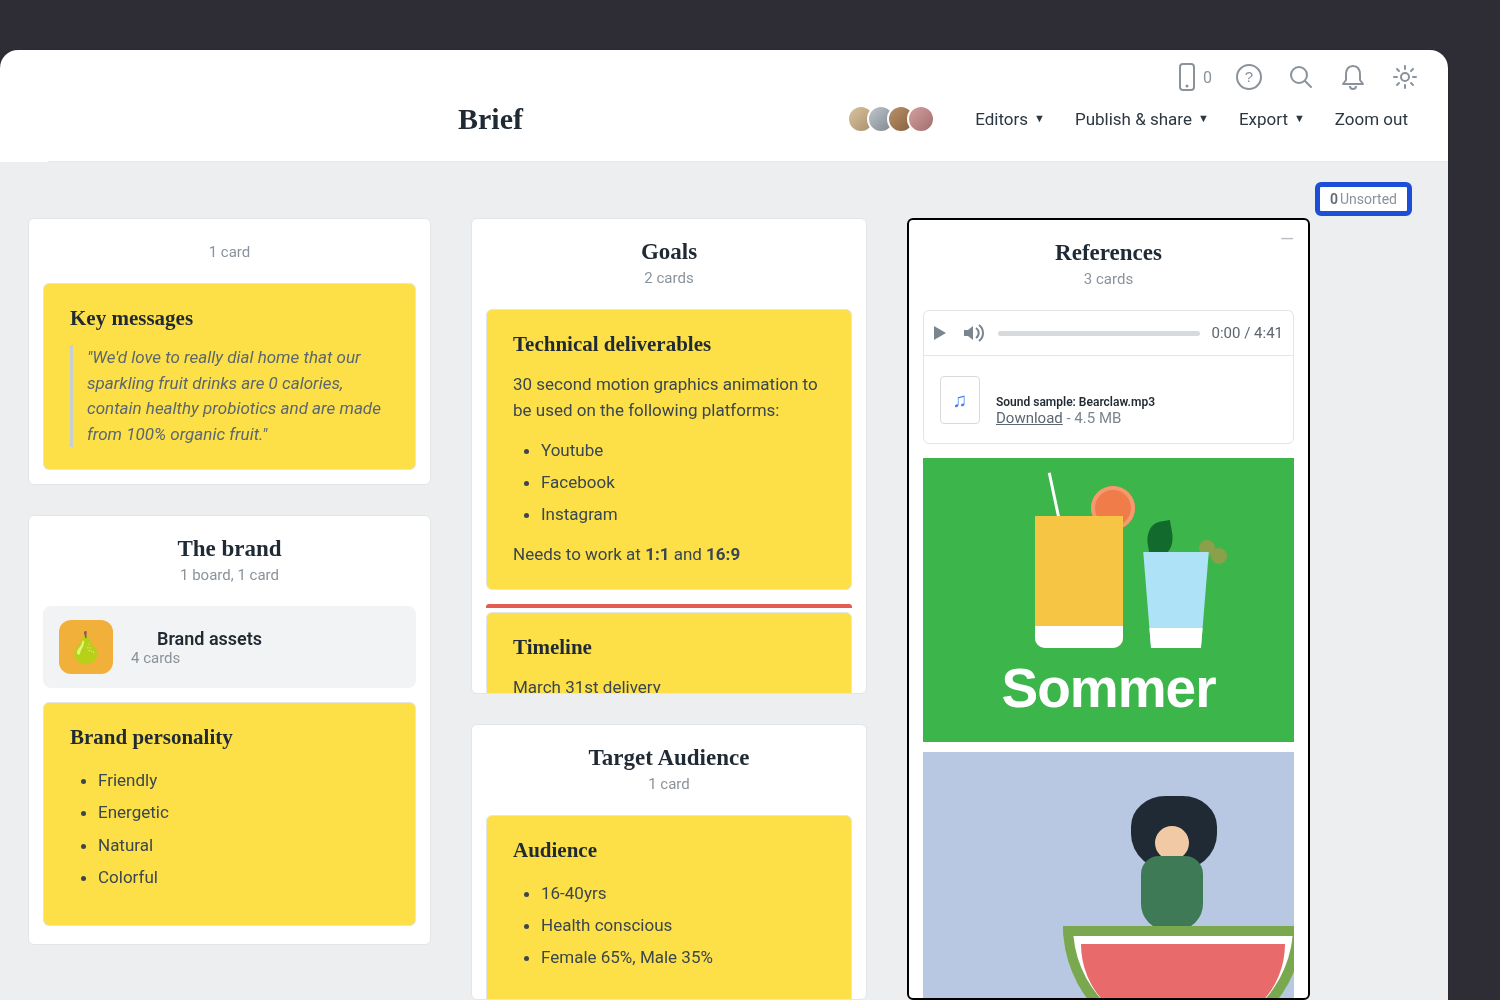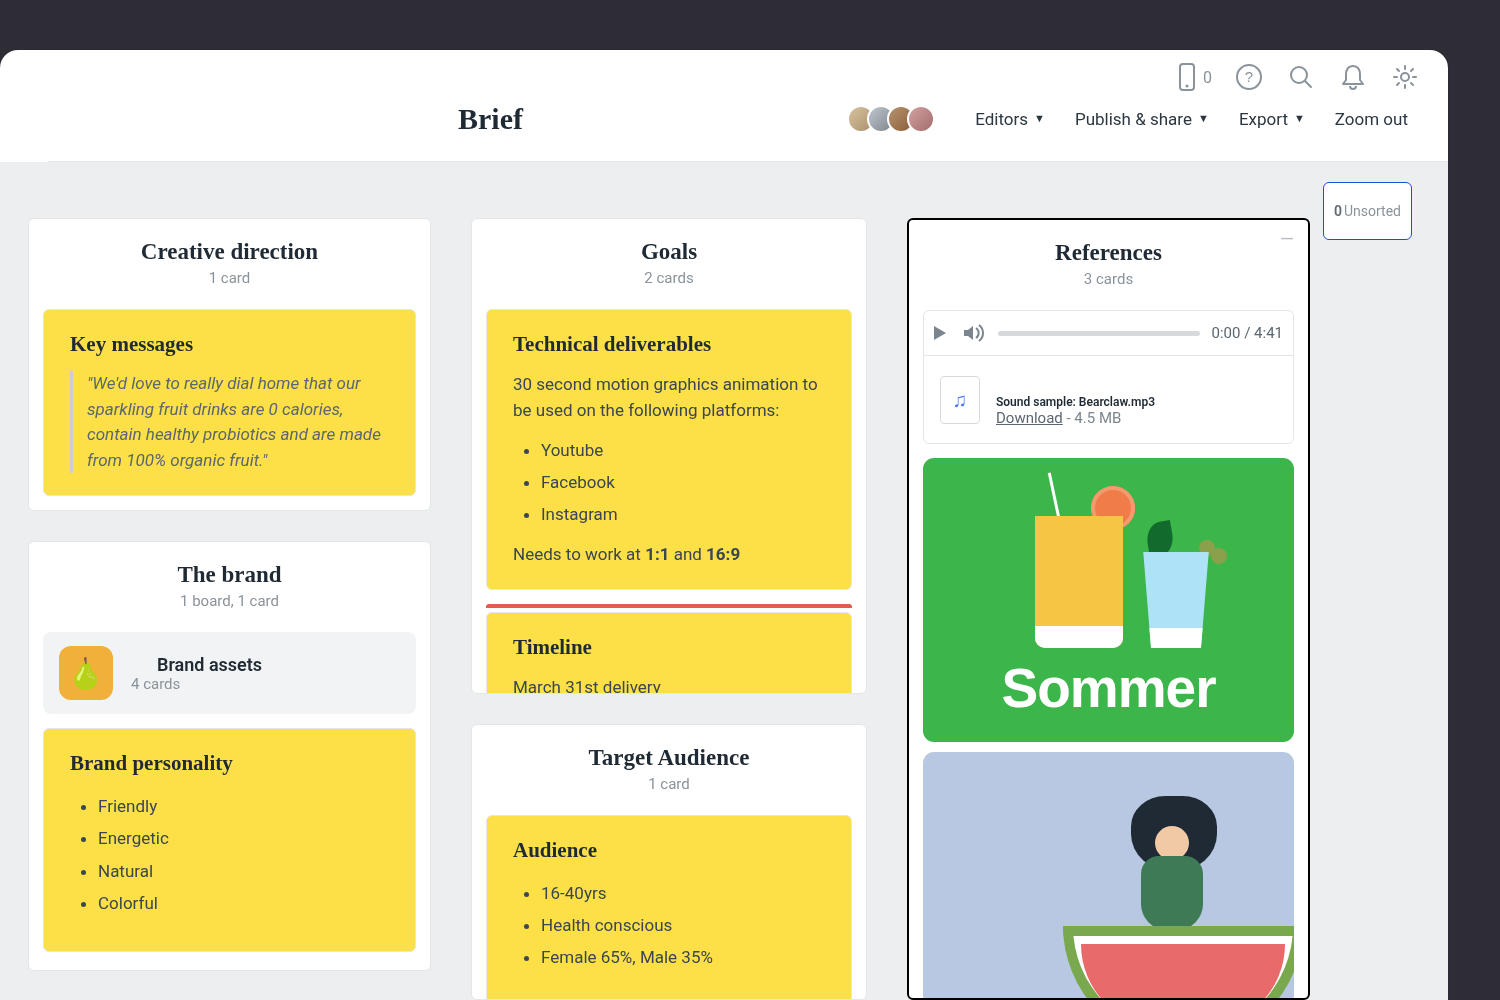--- a/index.html
+++ b/index.html
@@ -82,23 +82,23 @@
     padding: 56px 28px 0 28px;
     display: flex;
     gap: 40px;
     overflow: hidden;
   }
   .unsorted-badge {
     position: absolute;
     top: 20px;
     right: 36px;
     background: #fff;
-    border: 1px solid #1d4ed8;
+    border: 5px solid #1d4ed8;
     border-radius: 6px;
-    padding: 20px 10px;
+    padding: 4px 10px;
     font-size: 14px;
     color: #8a939b;
   }
   .unsorted-badge b { color:#5f6a73; font-weight:600; margin-right:2px;}
   .column { display: flex; flex-direction: column; gap: 30px; }
   .col1 { width: 403px; }
   .col2 { width: 396px; }
   .col3 { width: 403px; }
   .board {
     background: #fff;
@@ -182,21 +182,21 @@
   .file-icon {
     width:40px; height:48px; border:1px solid #d7dadd; border-radius:4px;
     display:flex; align-items:center; justify-content:center;
     color:#4a7cf0; font-size:20px;
   }
   .file-name { font-size:12px; font-weight:600; color:#1f2a34;margin-top:23px;}
   .file-sub { font-size:15px; color:#7b858e;}
   .file-sub .dl { text-decoration: underline; color:#5b6670;}
   .ref-img {
     margin: 0 14px 10px 14px;
-    border-radius:11px;
+    border-radius:0;
     overflow:hidden;
   }
   .sommer {
     background:#3cb54a;
     height:284px;
     position:relative;
     display:flex; align-items:flex-end; justify-content:center;
   }
   .sommer-text {
     position:absolute; bottom:22px; width:100%; text-align:center;
@@ -312,21 +312,20 @@
   <div class="board-area">
 
     <div class="unsorted-badge">
       <b>0</b><span>Unsorted</span>
     </div>
 
     <div class="column col1">
 
       <div class="board">
         <div class="board-head">
-          <div class="board-title">Creative direction</div>
           <div class="board-sub">1 card</div>
         </div>
         <div class="card">
           <h3>Key messages</h3>
           <div class="quote">"We'd love to really dial home that our sparkling fruit drinks are 0 calories, contain healthy probiotics and are made from 100% organic fruit."</div>
         </div>
       </div>
 
       <div class="board" style="padding-bottom:4px;">
         <div class="board-head">

